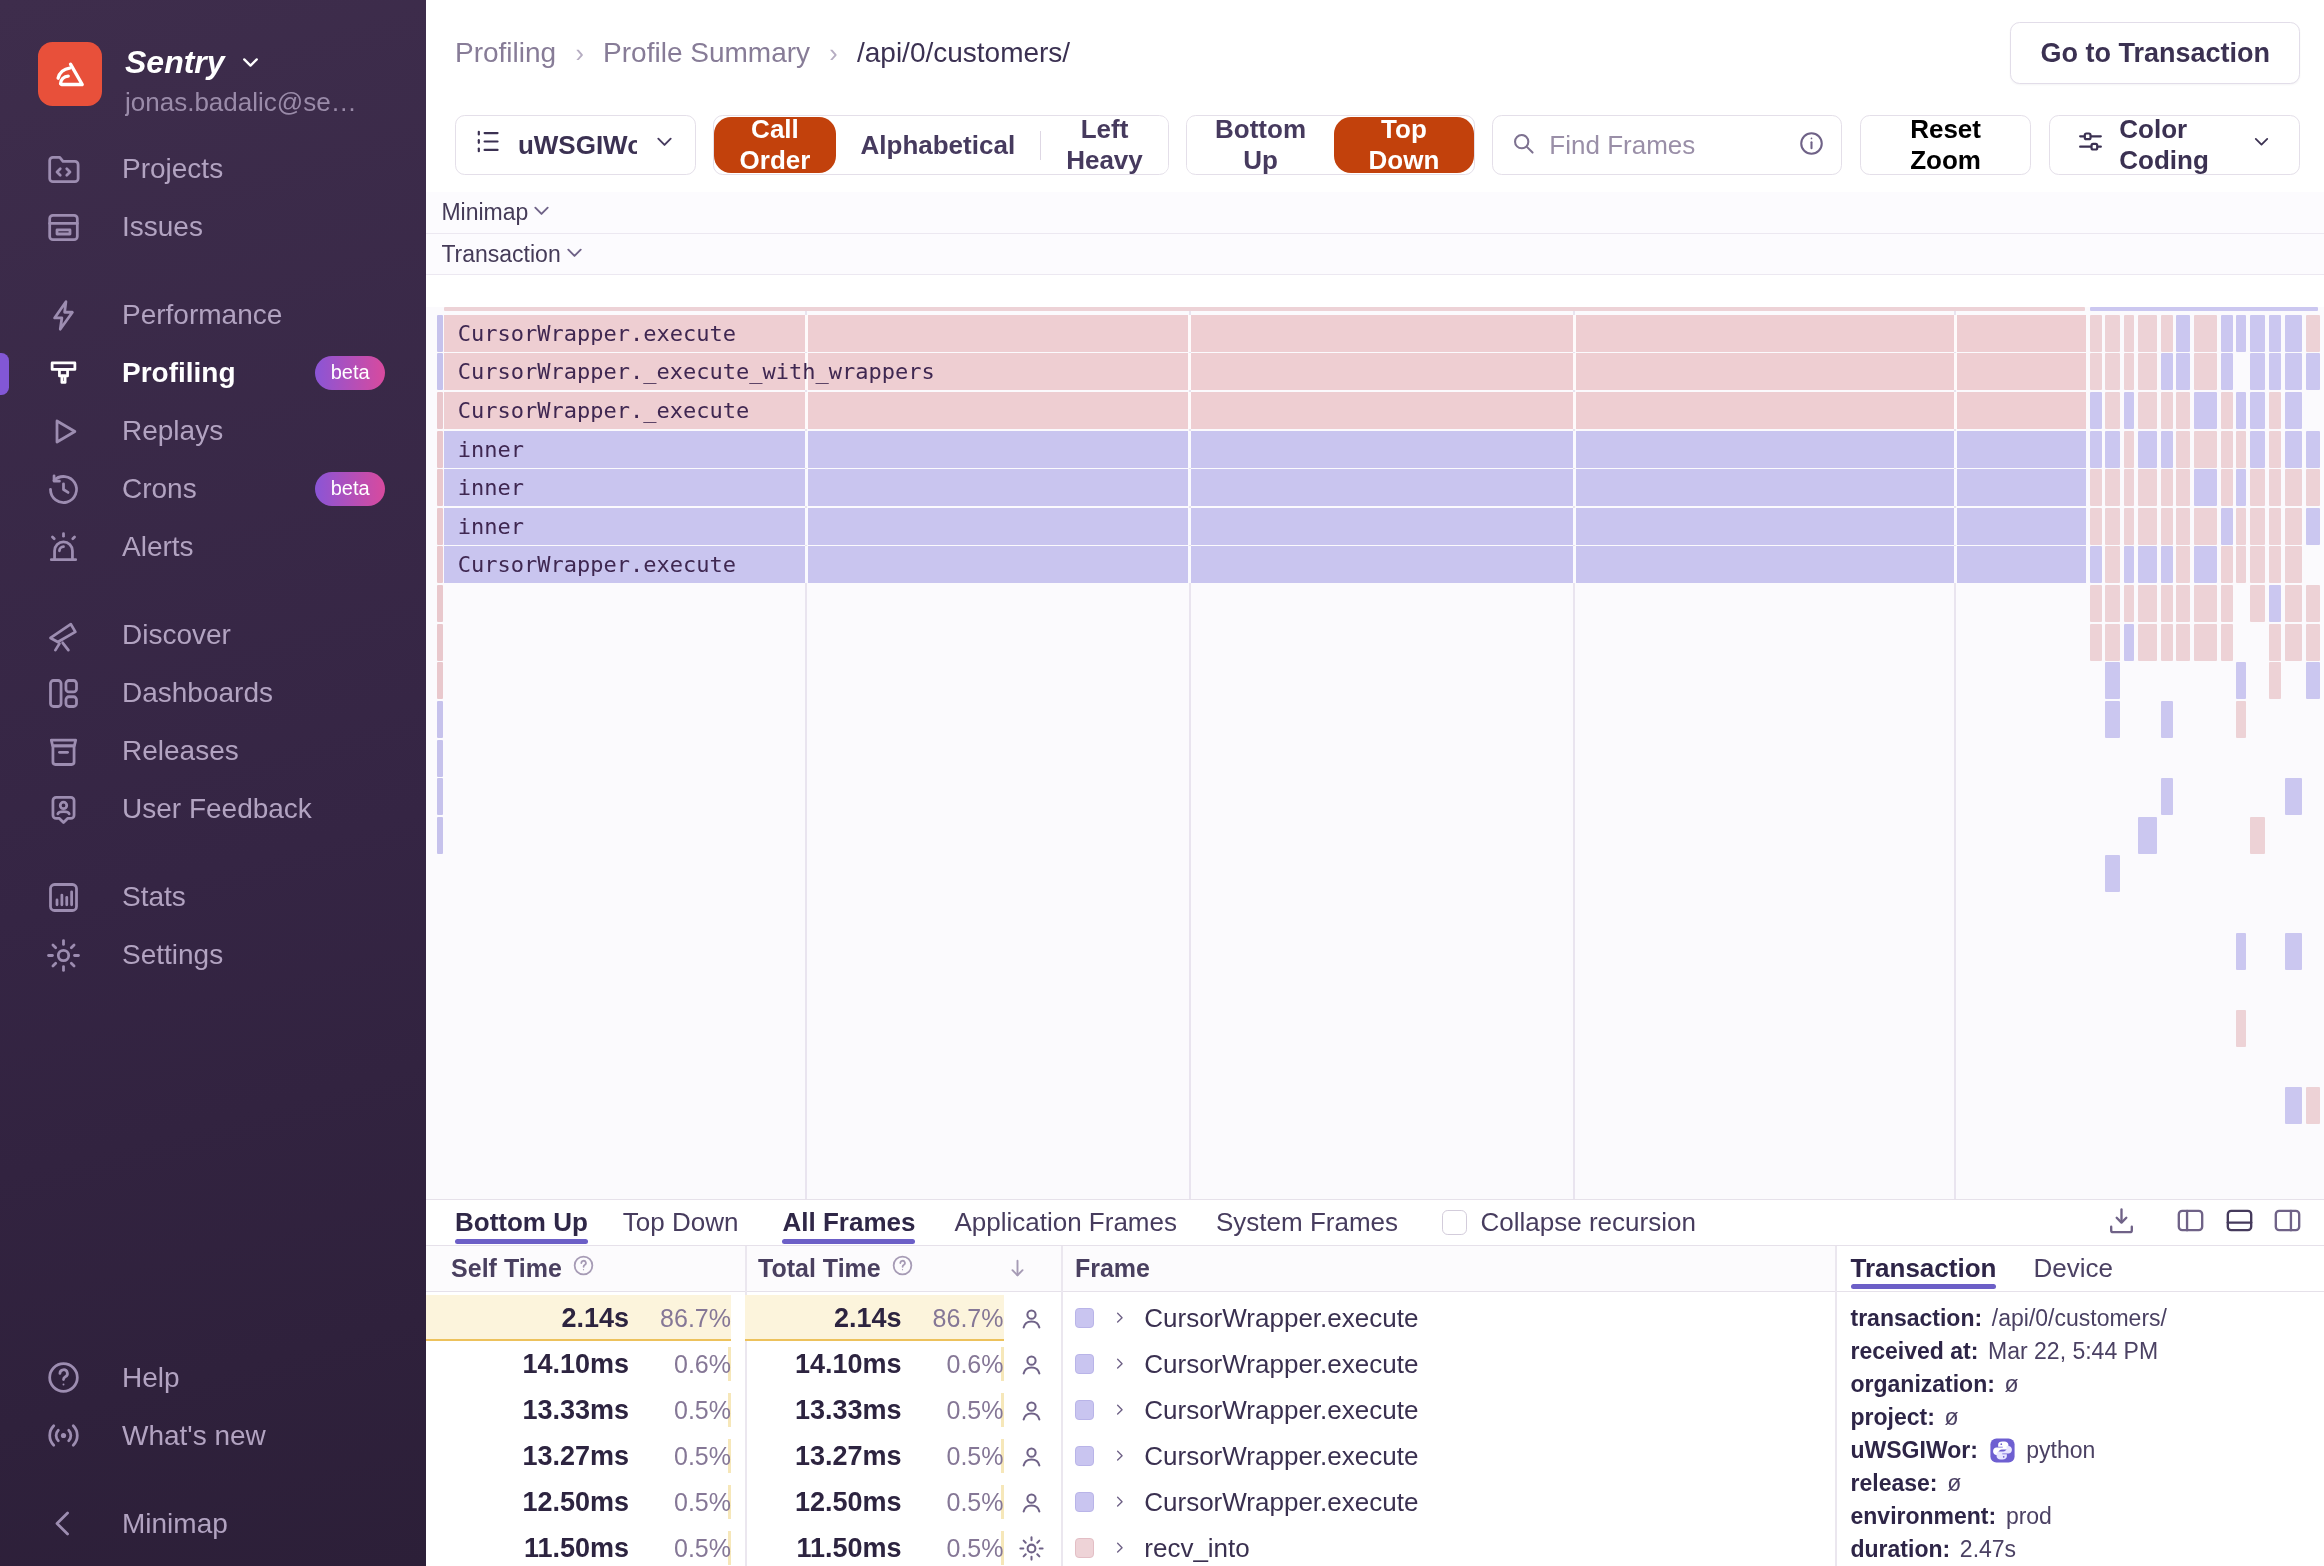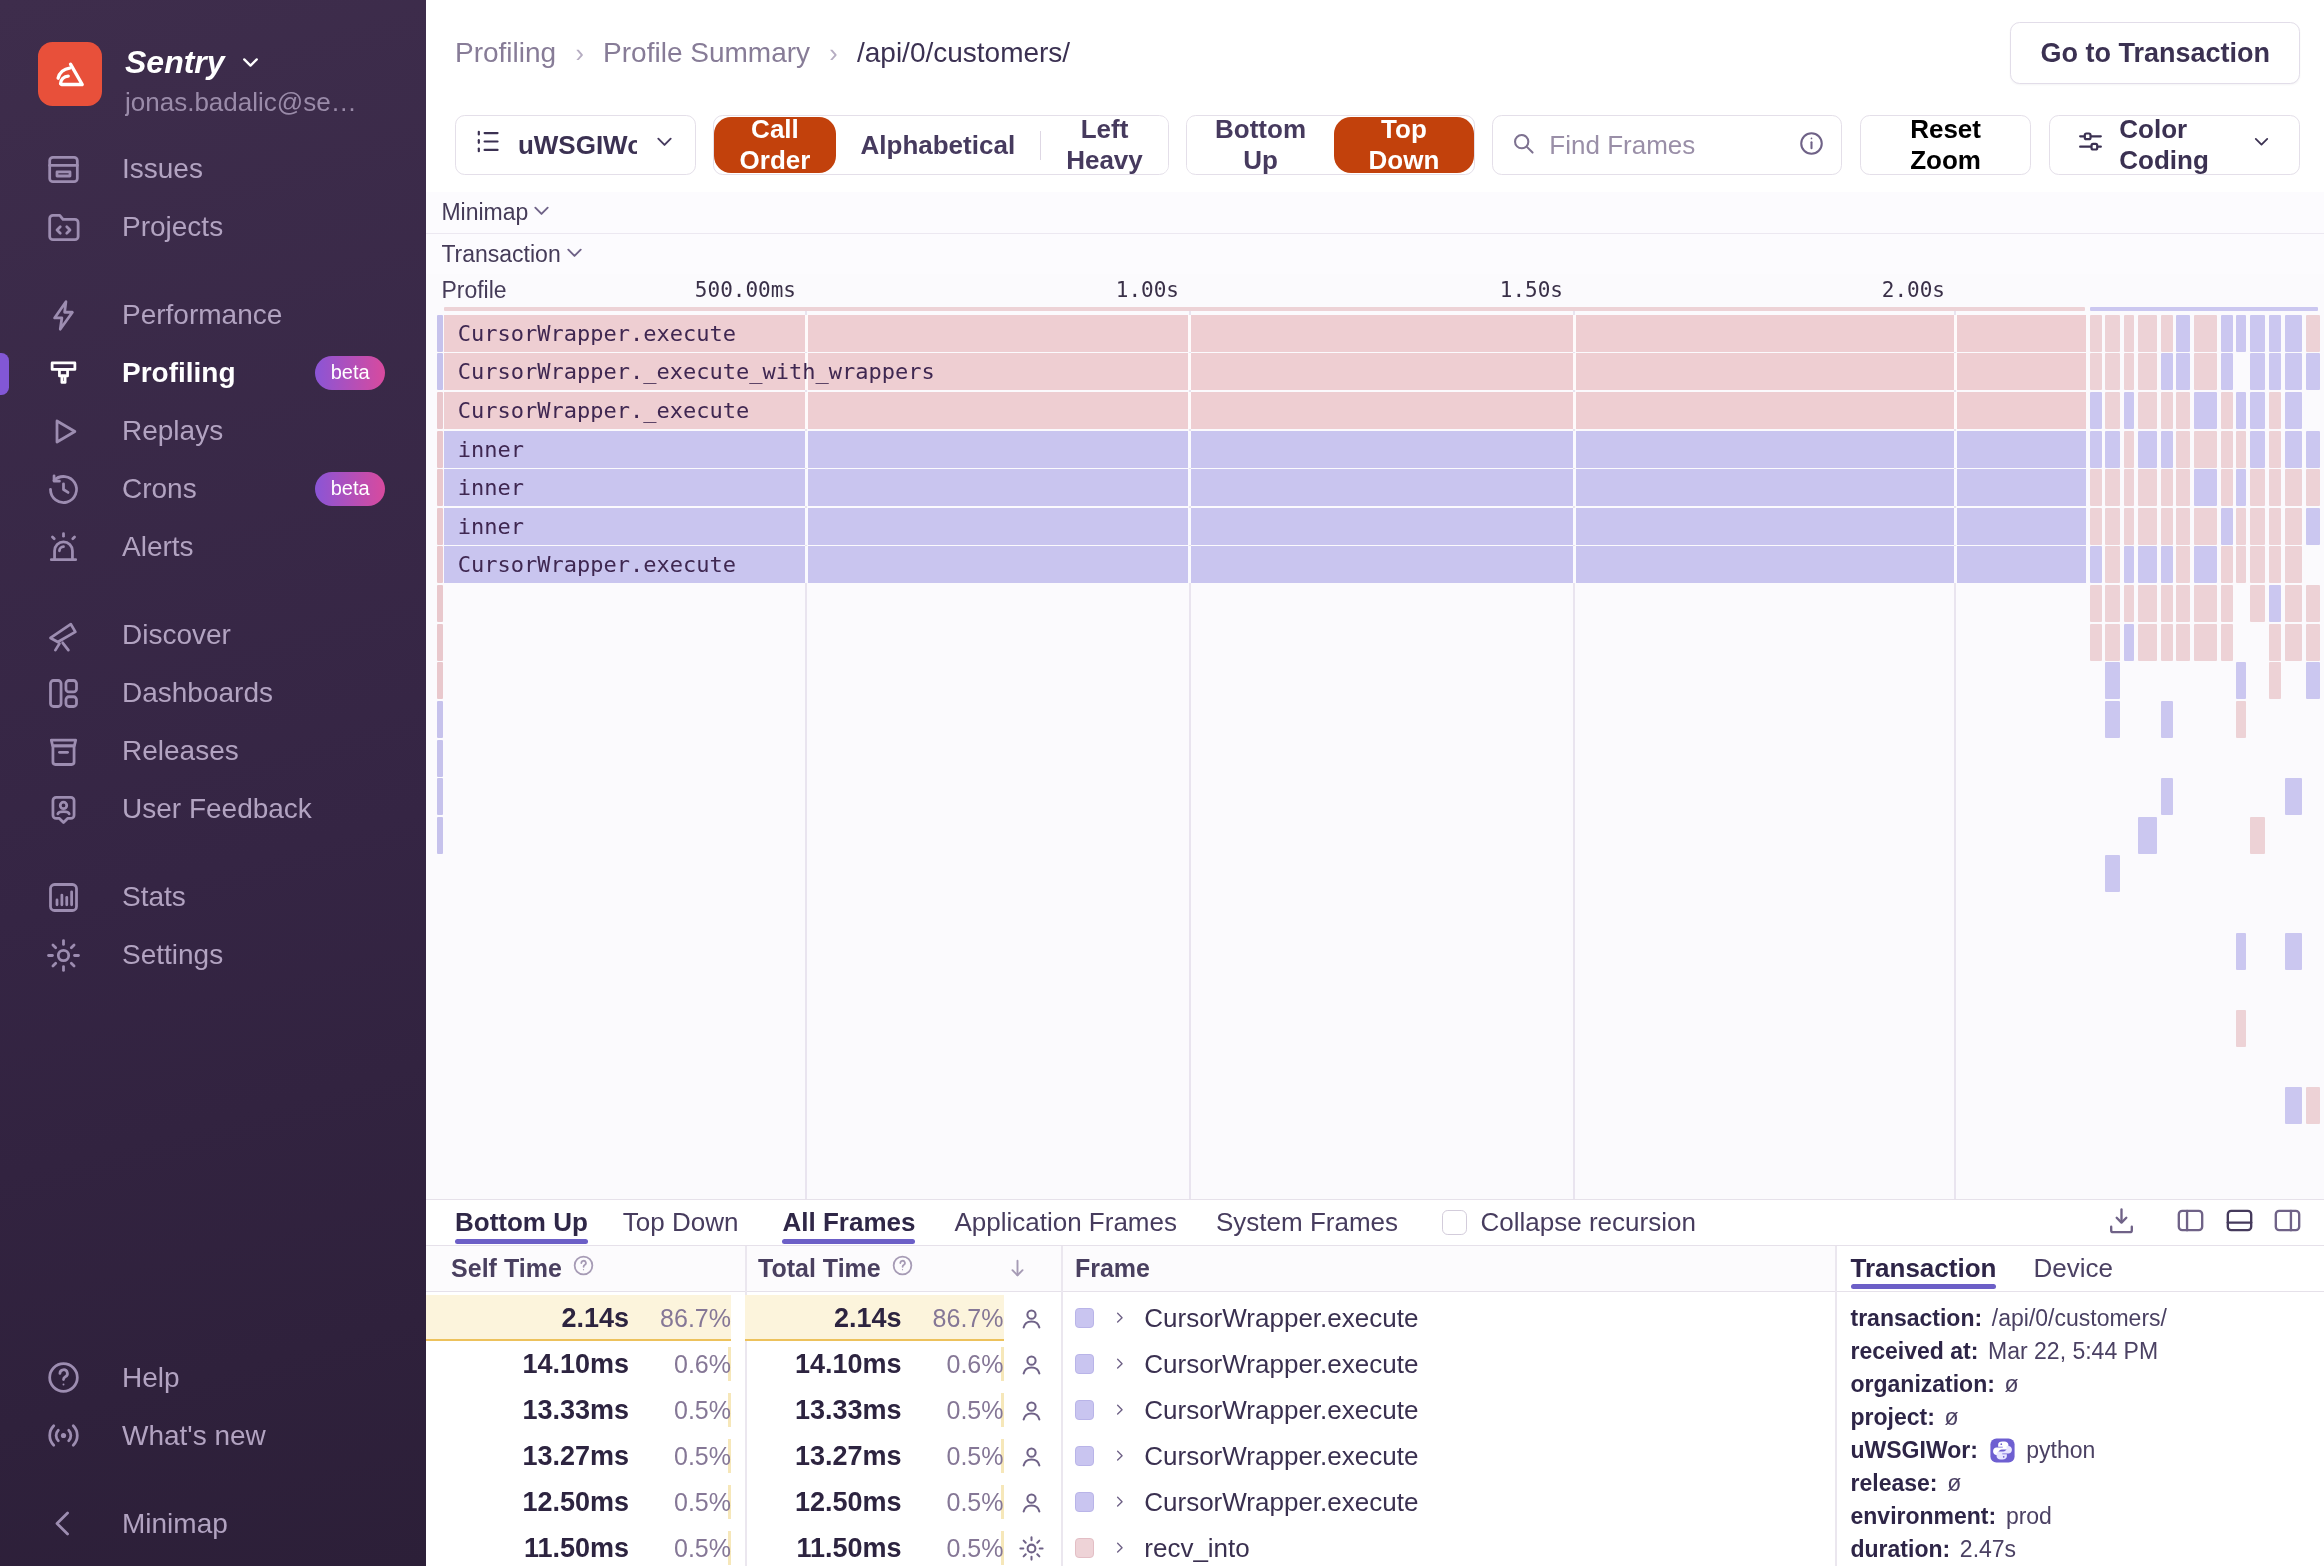--- a/index.html
+++ b/index.html
@@ -164,33 +164,33 @@
               <path d="M6 9l6 6 6-6"></path>
             </svg>
         </div>
         <div class="org-email">jonas.badalic@sent…</div>
       </div>
     </div>
     <div class="active-pill"></div>
     <div class="nav" id="nav">
         <div class="nav-item">
           <svg class="ic" viewBox="0 0 24 24" fill="none" stroke="currentColor" stroke-width="1.7" stroke-linecap="round" stroke-linejoin="round">
+            <path d="M3.5 6.5a2 2 0 0 1 2-2h4.2l2 2.5h7.3a2 2 0 0 1 2 2v8.5a2 2 0 0 1-2 2H5.5a2 2 0 0 1-2-2z"></path>
+            <path d="M10 11.5l-2 2 2 2"></path>
+            <path d="M14 11.5l2 2-2 2"></path>
+          </svg>
+          <span class="nav-label">Projects</span>
+        </div>
+        <div class="nav-item">
+          <svg class="ic" viewBox="0 0 24 24" fill="none" stroke="currentColor" stroke-width="1.7" stroke-linecap="round" stroke-linejoin="round">
             <rect x="3.5" y="4.5" width="17" height="15" rx="2"></rect>
             <path d="M3.5 9.5h17"></path>
             <path d="M8 13.5h8v2.5H8z"></path>
           </svg>
           <span class="nav-label">Issues</span>
-        </div>
-        <div class="nav-item">
-          <svg class="ic" viewBox="0 0 24 24" fill="none" stroke="currentColor" stroke-width="1.7" stroke-linecap="round" stroke-linejoin="round">
-            <path d="M3.5 6.5a2 2 0 0 1 2-2h4.2l2 2.5h7.3a2 2 0 0 1 2 2v8.5a2 2 0 0 1-2 2H5.5a2 2 0 0 1-2-2z"></path>
-            <path d="M10 11.5l-2 2 2 2"></path>
-            <path d="M14 11.5l2 2-2 2"></path>
-          </svg>
-          <span class="nav-label">Projects</span>
         </div>
         <div class="nav-spacer"></div>
         <div class="nav-item">
           <svg class="ic" viewBox="0 0 24 24" fill="none" stroke="currentColor" stroke-width="1.7" stroke-linecap="round" stroke-linejoin="round">
             <path d="M13.5 3.5L6.5 13.5h4.5L10 20.5l7.5-10.5h-4.8z"></path>
           </svg>
           <span class="nav-label">Performance</span>
         </div>
         <div class="nav-item active">
           <svg class="ic" viewBox="0 0 24 24" fill="none" stroke="currentColor" stroke-width="1.7" stroke-linecap="round" stroke-linejoin="round">
@@ -384,29 +384,20 @@
       <span class="bandlbl">Minimap</span>
       <span class="icw" id="mm-chev"><svg class="ic" viewBox="0 0 24 24" fill="none" stroke="currentColor" stroke-width="1.7" stroke-linecap="round" stroke-linejoin="round">
             <path d="M6.5 9.5l5.5 5.5 5.5-5.5"></path>
           </svg></span>
     </div>
     <div class="band" id="band-transaction">
       <span class="bandlbl">Transaction</span>
       <span class="icw" id="tx-chev"><svg class="ic" viewBox="0 0 24 24" fill="none" stroke="currentColor" stroke-width="1.7" stroke-linecap="round" stroke-linejoin="round">
             <path d="M6.5 9.5l5.5 5.5 5.5-5.5"></path>
           </svg></span>
-    </div>
-    <div class="band" id="band-profile">
-      <span class="bandlbl">Profile</span>
-      <span id="time-labels">
-          <span class="timelabel" style="right:1529px">500.00ms</span>
-          <span class="timelabel" style="right:1146px">1.00s</span>
-          <span class="timelabel" style="right:762px">1.50s</span>
-          <span class="timelabel" style="right:380px">2.00s</span>
-        </span>
     </div>
 
     <div id="flame">
         <div class="gridline" style="left:379px"></div>
         <div class="gridline" style="left:763px"></div>
         <div class="gridline" style="left:1147px"></div>
         <div class="gridline" style="left:1528px"></div>
         <div class="sbar pink" style="left:18.3px;top:0;width:1641px;height:3.9px"></div>
         <div class="sbar purple" style="left:1664px;top:0;width:228px;height:3.9px"></div>
         <div class="stripseg purple" style="top:7.7px;height:37px"></div>

